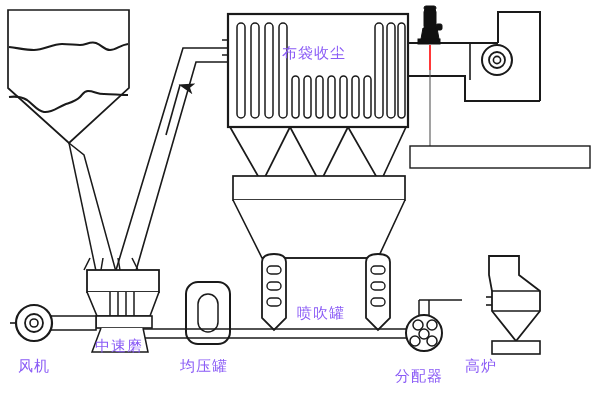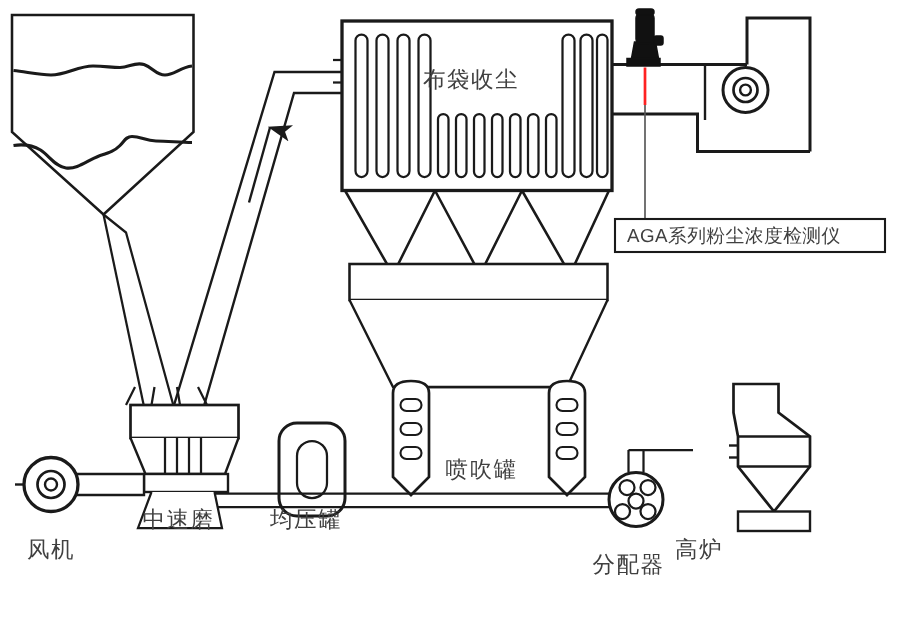--- a/index.html
+++ b/index.html
@@ -17,22 +17,22 @@
   }
   #diagram {
     position: absolute;
     left: 0;
     top: 0;
     width: 600px;
     height: 411px;
   }
   .lbl {
     position: absolute;
-    color: #404040;
-    font-family: Liberation Sans, sans-serif;
+    color: #8b5cf6;
+    font-family: Liberation Serif, serif;
     white-space: nowrap;
     user-select: none;
   }
   .bottom-label {
     font-size: 15px;
     letter-spacing: 1px;
   }
   .inner-label {
     font-size: 15px;
     letter-spacing: 1px;
@@ -241,21 +241,20 @@
         <line x1="16" y1="323" x2="10" y2="323" stroke-width="1.6"></line>
       </g>
 
     </g>
   </svg>
 
   <div class="lbl inner-label" style="left:282px; top:44px;">布袋收尘</div>
 
   <div class="lbl inner-label" style="left:297px; top:304px;">喷吹罐</div>
 
-  <div class="lbl detector-label" style="left:418px; top:149px;">AGA系列粉尘浓度检测仪</div>
 
   <div class="lbl bottom-label" style="left:18px; top:357px;">风机</div>
   <div class="lbl bottom-label" style="left:95px; top:337px;">中速磨</div>
-  <div class="lbl bottom-label" style="left:180px; top:337px;">均压罐</div>
+  <div class="lbl bottom-label" style="left:180px; top:357px;">均压罐</div>
   <div class="lbl bottom-label" style="left:395px; top:367px;">分配器</div>
-  <div class="lbl bottom-label" style="left:450px; top:357px;">高炉</div>
+  <div class="lbl bottom-label" style="left:465px; top:357px;">高炉</div>
 
 </div>
 
 </body></html>

